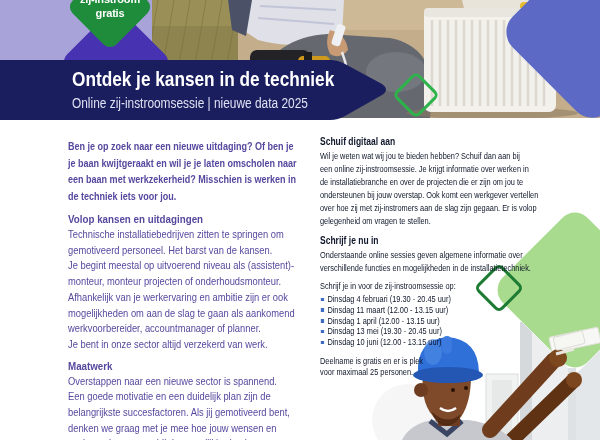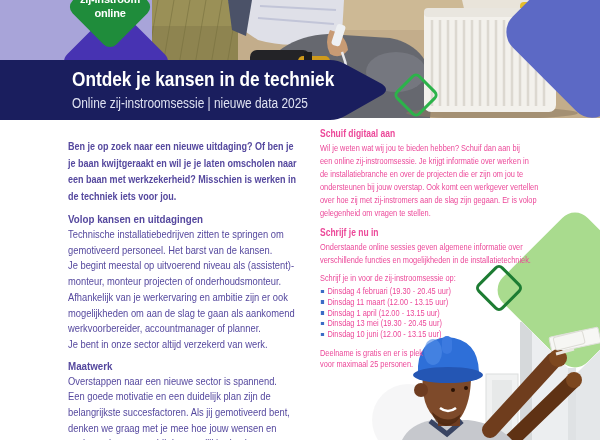--- a/index.html
+++ b/index.html
@@ -32,21 +32,21 @@
                 transform:scaleX(0.85);transform-origin:0 0;white-space:nowrap;}
 
   
   .col-left{left:68px;top:138px;width:300px;color:#55489e;}
   .col-left .intro{font-size:11px;font-weight:bold;line-height:16.5px;white-space:pre-line;
                    transform:scaleX(0.82);transform-origin:0 0;margin:0 0 7px 0;}
   .col-left .lhead{font-size:11.5px;font-weight:bold;line-height:16px;margin:0;
                    transform:scaleX(0.85);transform-origin:0 0;}
   .col-left .lbody{font-size:11px;line-height:15.7px;white-space:pre-line;margin:0 0 5px 0;
                    transform:scaleX(0.85);transform-origin:0 0;}
-  .col-right{left:320px;top:128px;width:280px;color:#ec4899;}
+  .col-right{left:320px;top:136px;width:280px;color:#0f172a;}
   .col-right .rhead{font-size:10px;font-weight:bold;line-height:12px;margin:0 0 2px 0;
                     transform:scaleX(0.85);transform-origin:0 0;}
   .col-right .rbody{font-size:9px;line-height:13px;white-space:pre-line;margin:0;
                     transform:scaleX(0.82);transform-origin:0 0;}
   .col-right .gap1{height:7px;}
   .col-right .gap2{height:6px;}
   .col-right .listintro{font-size:9px;line-height:11px;margin:0 0 2px 0;
                     transform:scaleX(0.82);transform-origin:0 0;}
   .col-right ul.sessions{list-style:none;margin:0;padding:0;font-size:9px;line-height:10.8px;
                     transform:scaleX(0.82);transform-origin:0 0;}
@@ -96,21 +96,21 @@
     <path d="M432,20 L432,106 M440,20 L440,106 M448,20 L448,106 M456,20 L456,106 M464,20 L464,106 M472,20 L472,106 M480,20 L480,106 M488,20 L488,106 M496,20 L496,106 M504,20 L504,106 M512,20 L512,106 M520,20 L520,106 M528,20 L528,106 M536,20 L536,106 M544,20 L544,106" stroke="#dcd8d0" stroke-width="2.5"></path>
     <rect x="424" y="8" width="132" height="9" rx="4" fill="#e9e6df"></rect>
     <circle cx="549" cy="38" r="4" fill="#c9c5bd"></circle>
   </svg>
 
   <div class="abs lavender"></div>
   <div class="diamond diamond-purple"></div>
   <div class="diamond diamond-badge"></div>
   <div class="abs badge-text">
     <div>zij-instroom</div>
-    <div>online</div>
+    <div>gratis</div>
   </div>
   <div class="diamond diamond-blue"></div>
 
   <svg class="abs banner-svg" width="400" height="60" viewBox="0 0 400 60">
     <path d="M0,0 L330,0 Q338,0 345,4 L382,24 Q390,29.5 382,35 L345,56 Q338,60 330,60 L0,60 Z" fill="#1a1e5e"></path>
   </svg>
   <div class="abs banner-title">Ontdek je kansen in de techniek</div>
   <div class="abs banner-subtitle">Online zij-instroomsessie | nieuwe data 2025</div>
   <div class="diamond diamond-outline-banner"></div>
 

